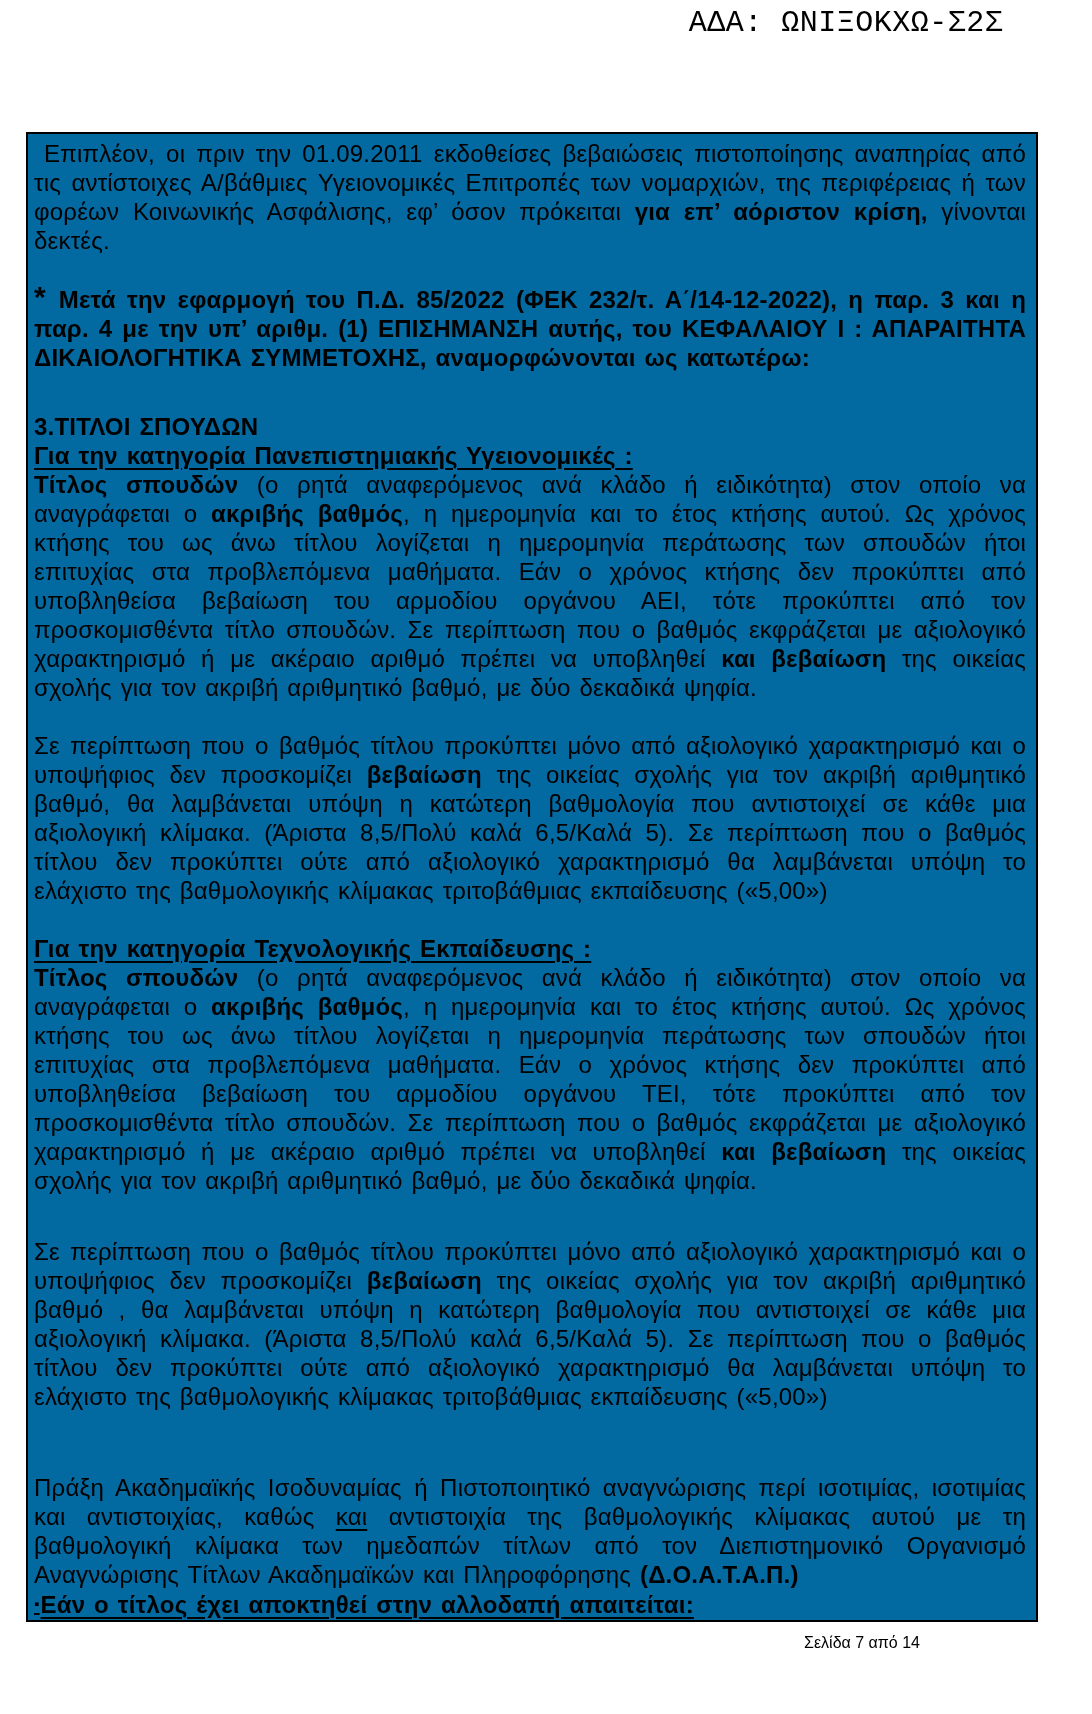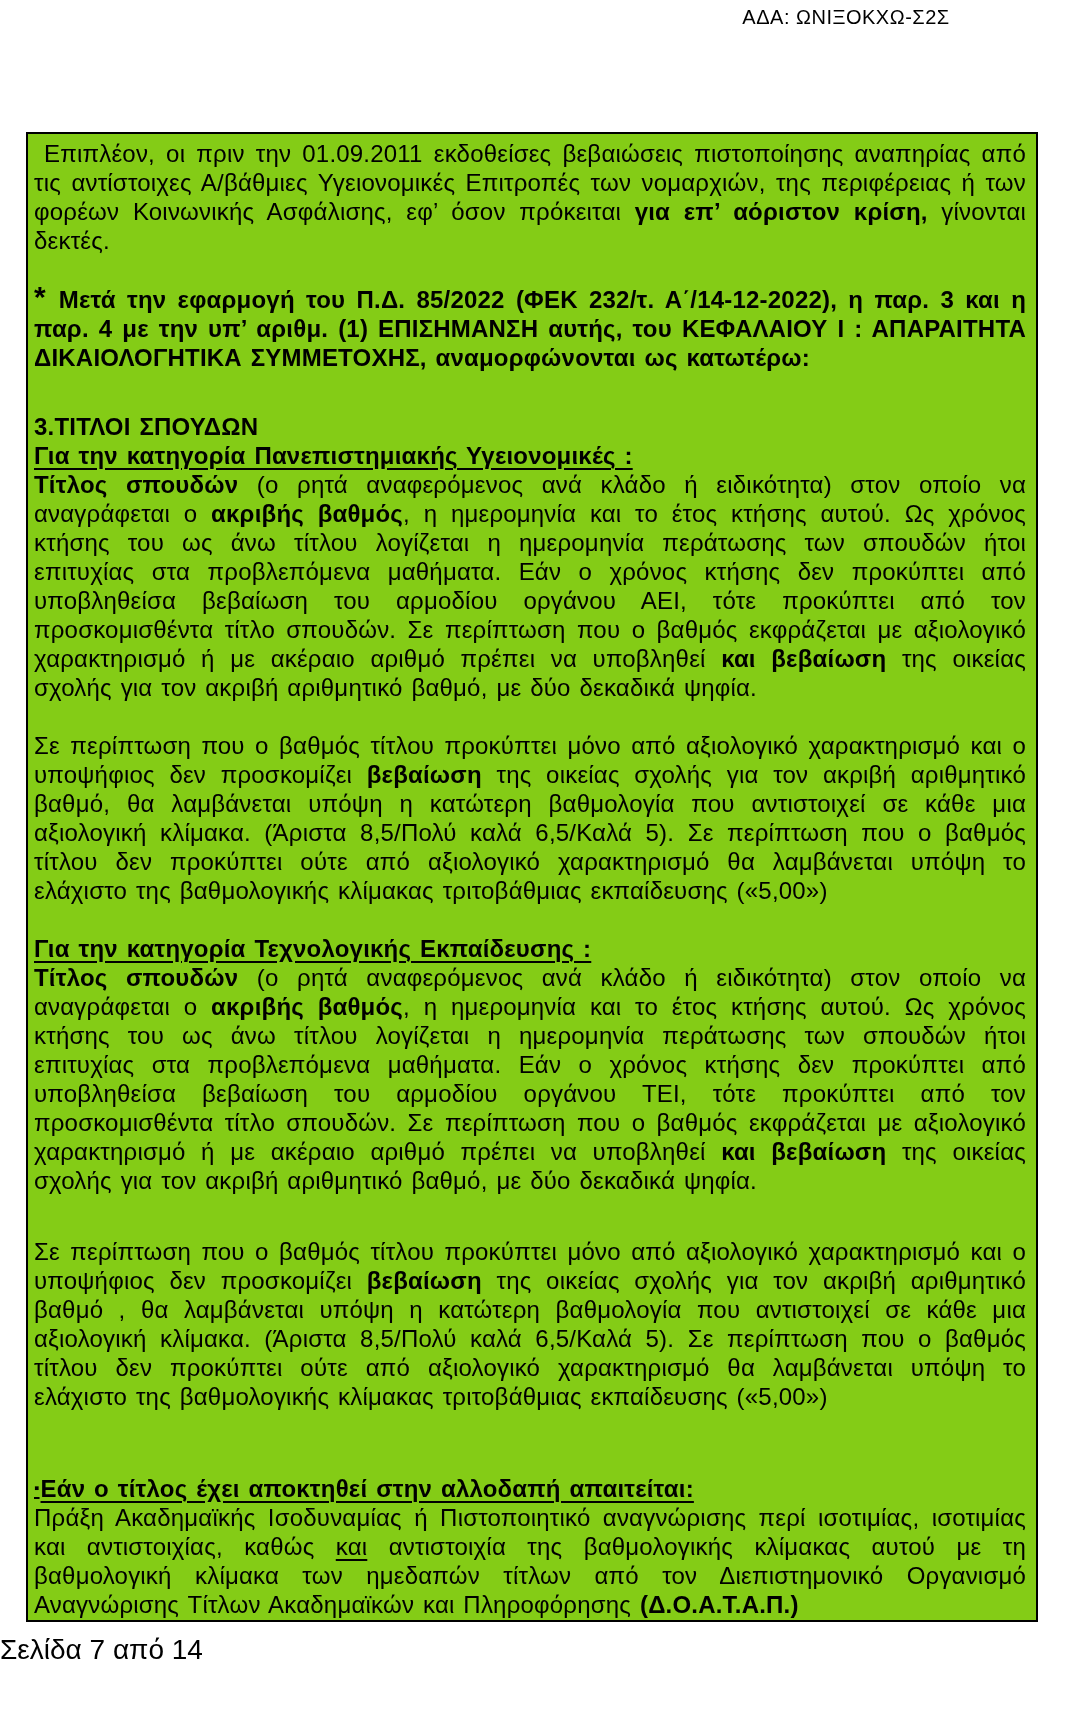--- a/index.html
+++ b/index.html
@@ -2,39 +2,39 @@
 <html lang="el"><head>
 <meta charset="utf-8">
 <style>
   html,body{margin:0;padding:0;}
   body{
     width:1092px;height:1714px;position:relative;background:#ffffff;color:#000;
     font-family:"Liberation Sans", sans-serif;overflow:hidden;
   }
   .ada-line{
     position:absolute;top:6px;left:600px;width:492px;text-align:center;
-    font-size:20px;letter-spacing:0.5px;white-space:nowrap;
+    font-size:30px;letter-spacing:0.5px;white-space:nowrap;font-family:Liberation Mono, monospace;
   }
   .doc-box{
     position:absolute;left:26px;top:132px;width:1012px;height:1490px;
-    border:2px solid #000;box-sizing:border-box;overflow:hidden;background:#84cc16;
+    border:2px solid #000;box-sizing:border-box;overflow:hidden;background:#0369a1;
   }
   .doc-content{
     padding:5px 10px 0 6px;font-size:24px;line-height:29px;text-align:justify;
     letter-spacing:0.2px;word-spacing:2px;
   }
   .doc-content p{margin:0;}
   .p-indent{margin-left:12px;text-indent:10px;}
   .seg-b{font-weight:bold;}
   .seg-u{text-decoration:underline;text-decoration-thickness:2px;text-underline-offset:4px;}
   .seg-star{font-size:30px;line-height:0;vertical-align:1px;}
   .seg-bullet{font-size:15px;vertical-align:4px;padding-right:1px;}
   .spacer{width:100%;}
   .page-footer{
-    position:absolute;top:1634px;left:0;width:920px;text-align:left;font-size:28px;
+    position:absolute;top:1634px;left:0;width:920px;text-align:right;font-size:16px;
   }
 </style>
 </head>
 <body>
 
 <div class="ada-line">ΑΔΑ: ΩΝΙΞΟΚΧΩ-Σ2Σ</div>
 
 <div class="doc-box">
   <div class="doc-content" id="doc-content">
       <p class="p-indent"><span>Επιπλέον, οι πριν την 01.09.2011 εκδοθείσες βεβαιώσεις πιστοποίησης αναπηρίας από τις αντίστοιχες Α/βάθμιες Υγειονομικές Επιτροπές των νομαρχιών, της περιφέρειας ή των φορέων Κοινωνικής Ασφάλισης, εφ’ όσον πρόκειται </span><span class="seg-b">για επ’ αόριστον κρίση,</span><span> γίνονται δεκτές.</span></p>
@@ -45,18 +45,18 @@
       <p><span class="seg-b seg-u">Για την κατηγορία Πανεπιστημιακής Υγειονομικές :</span></p>
       <p><span class="seg-b">Τίτλος σπουδών</span><span> (ο ρητά αναφερόμενος ανά κλάδο ή ειδικότητα) στον οποίο να αναγράφεται ο </span><span class="seg-b">ακριβής βαθμός</span><span>, η ημερομηνία και το έτος κτήσης αυτού. Ως χρόνος κτήσης του ως άνω τίτλου λογίζεται η ημερομηνία περάτωσης των σπουδών ήτοι επιτυχίας στα προβλεπόμενα μαθήματα. Εάν ο χρόνος κτήσης δεν προκύπτει από υποβληθείσα βεβαίωση του αρμοδίου οργάνου ΑΕΙ, τότε προκύπτει από τον προσκομισθέντα τίτλο σπουδών. Σε περίπτωση που ο βαθμός εκφράζεται με αξιολογικό χαρακτηρισμό ή με ακέραιο αριθμό πρέπει να υποβληθεί </span><span class="seg-b">και βεβαίωση</span><span> της οικείας σχολής για τον ακριβή αριθμητικό βαθμό, με δύο δεκαδικά ψηφία.</span></p>
       <div class="spacer" style="height: 29px;"></div>
       <p><span>Σε περίπτωση που ο βαθμός τίτλου προκύπτει μόνο από αξιολογικό χαρακτηρισμό και ο υποψήφιος δεν προσκομίζει </span><span class="seg-b">βεβαίωση</span><span> της οικείας σχολής για τον ακριβή αριθμητικό βαθμό, θα λαμβάνεται υπόψη η κατώτερη βαθμολογία που αντιστοιχεί σε κάθε μια αξιολογική κλίμακα. (Άριστα 8,5/Πολύ καλά 6,5/Καλά 5). Σε περίπτωση που ο βαθμός τίτλου δεν προκύπτει ούτε από αξιολογικό χαρακτηρισμό θα λαμβάνεται υπόψη το ελάχιστο της βαθμολογικής κλίμακας τριτοβάθμιας εκπαίδευσης («5,00»)</span></p>
       <div class="spacer" style="height: 29px;"></div>
       <p><span class="seg-b seg-u">Για την κατηγορία Τεχνολογικής Εκπαίδευσης :</span></p>
       <p><span class="seg-b">Τίτλος σπουδών</span><span> (ο ρητά αναφερόμενος ανά κλάδο ή ειδικότητα) στον οποίο να αναγράφεται ο </span><span class="seg-b">ακριβής βαθμός</span><span>, η ημερομηνία και το έτος κτήσης αυτού. Ως χρόνος κτήσης του ως άνω τίτλου λογίζεται η ημερομηνία περάτωσης των σπουδών ήτοι επιτυχίας στα προβλεπόμενα μαθήματα. Εάν ο χρόνος κτήσης δεν προκύπτει από υποβληθείσα βεβαίωση του αρμοδίου οργάνου ΤΕΙ, τότε προκύπτει από τον προσκομισθέντα τίτλο σπουδών. Σε περίπτωση που ο βαθμός εκφράζεται με αξιολογικό χαρακτηρισμό ή με ακέραιο αριθμό πρέπει να υποβληθεί </span><span class="seg-b">και βεβαίωση</span><span> της οικείας σχολής για τον ακριβή αριθμητικό βαθμό, με δύο δεκαδικά ψηφία.</span></p>
       <div class="spacer" style="height: 42px;"></div>
       <p><span>Σε περίπτωση που ο βαθμός τίτλου προκύπτει μόνο από αξιολογικό χαρακτηρισμό και ο υποψήφιος δεν προσκομίζει </span><span class="seg-b">βεβαίωση</span><span> της οικείας σχολής για τον ακριβή αριθμητικό βαθμό , θα λαμβάνεται υπόψη η κατώτερη βαθμολογία που αντιστοιχεί σε κάθε μια αξιολογική κλίμακα. (Άριστα 8,5/Πολύ καλά 6,5/Καλά 5). Σε περίπτωση που ο βαθμός τίτλου δεν προκύπτει ούτε από αξιολογικό χαρακτηρισμό θα λαμβάνεται υπόψη το ελάχιστο της βαθμολογικής κλίμακας τριτοβάθμιας εκπαίδευσης («5,00»)</span></p>
       <div class="spacer" style="height: 62px;"></div>
+      <p><span>Πράξη Ακαδημαϊκής Ισοδυναμίας ή Πιστοποιητικό αναγνώρισης περί ισοτιμίας, ισοτιμίας και αντιστοιχίας, καθώς </span><span class="seg-u">και</span><span> αντιστοιχία της βαθμολογικής κλίμακας αυτού με τη βαθμολογική κλίμακα των ημεδαπών τίτλων από τον Διεπιστημονικό Οργανισμό Αναγνώρισης Τίτλων Ακαδημαϊκών και Πληροφόρησης </span><span class="seg-b">(Δ.Ο.Α.Τ.Α.Π.)</span></p>
       <p><span class="seg-b seg-u seg-bullet">▪</span><span class="seg-b seg-u">Εάν ο τίτλος έχει αποκτηθεί στην αλλοδαπή απαιτείται:</span></p>
-      <p><span>Πράξη Ακαδημαϊκής Ισοδυναμίας ή Πιστοποιητικό αναγνώρισης περί ισοτιμίας, ισοτιμίας και αντιστοιχίας, καθώς </span><span class="seg-u">και</span><span> αντιστοιχία της βαθμολογικής κλίμακας αυτού με τη βαθμολογική κλίμακα των ημεδαπών τίτλων από τον Διεπιστημονικό Οργανισμό Αναγνώρισης Τίτλων Ακαδημαϊκών και Πληροφόρησης </span><span class="seg-b">(Δ.Ο.Α.Τ.Α.Π.)</span></p>
     </div>
 </div>
 
 <div class="page-footer">Σελίδα 7 από 14</div>
 
 </body></html>

